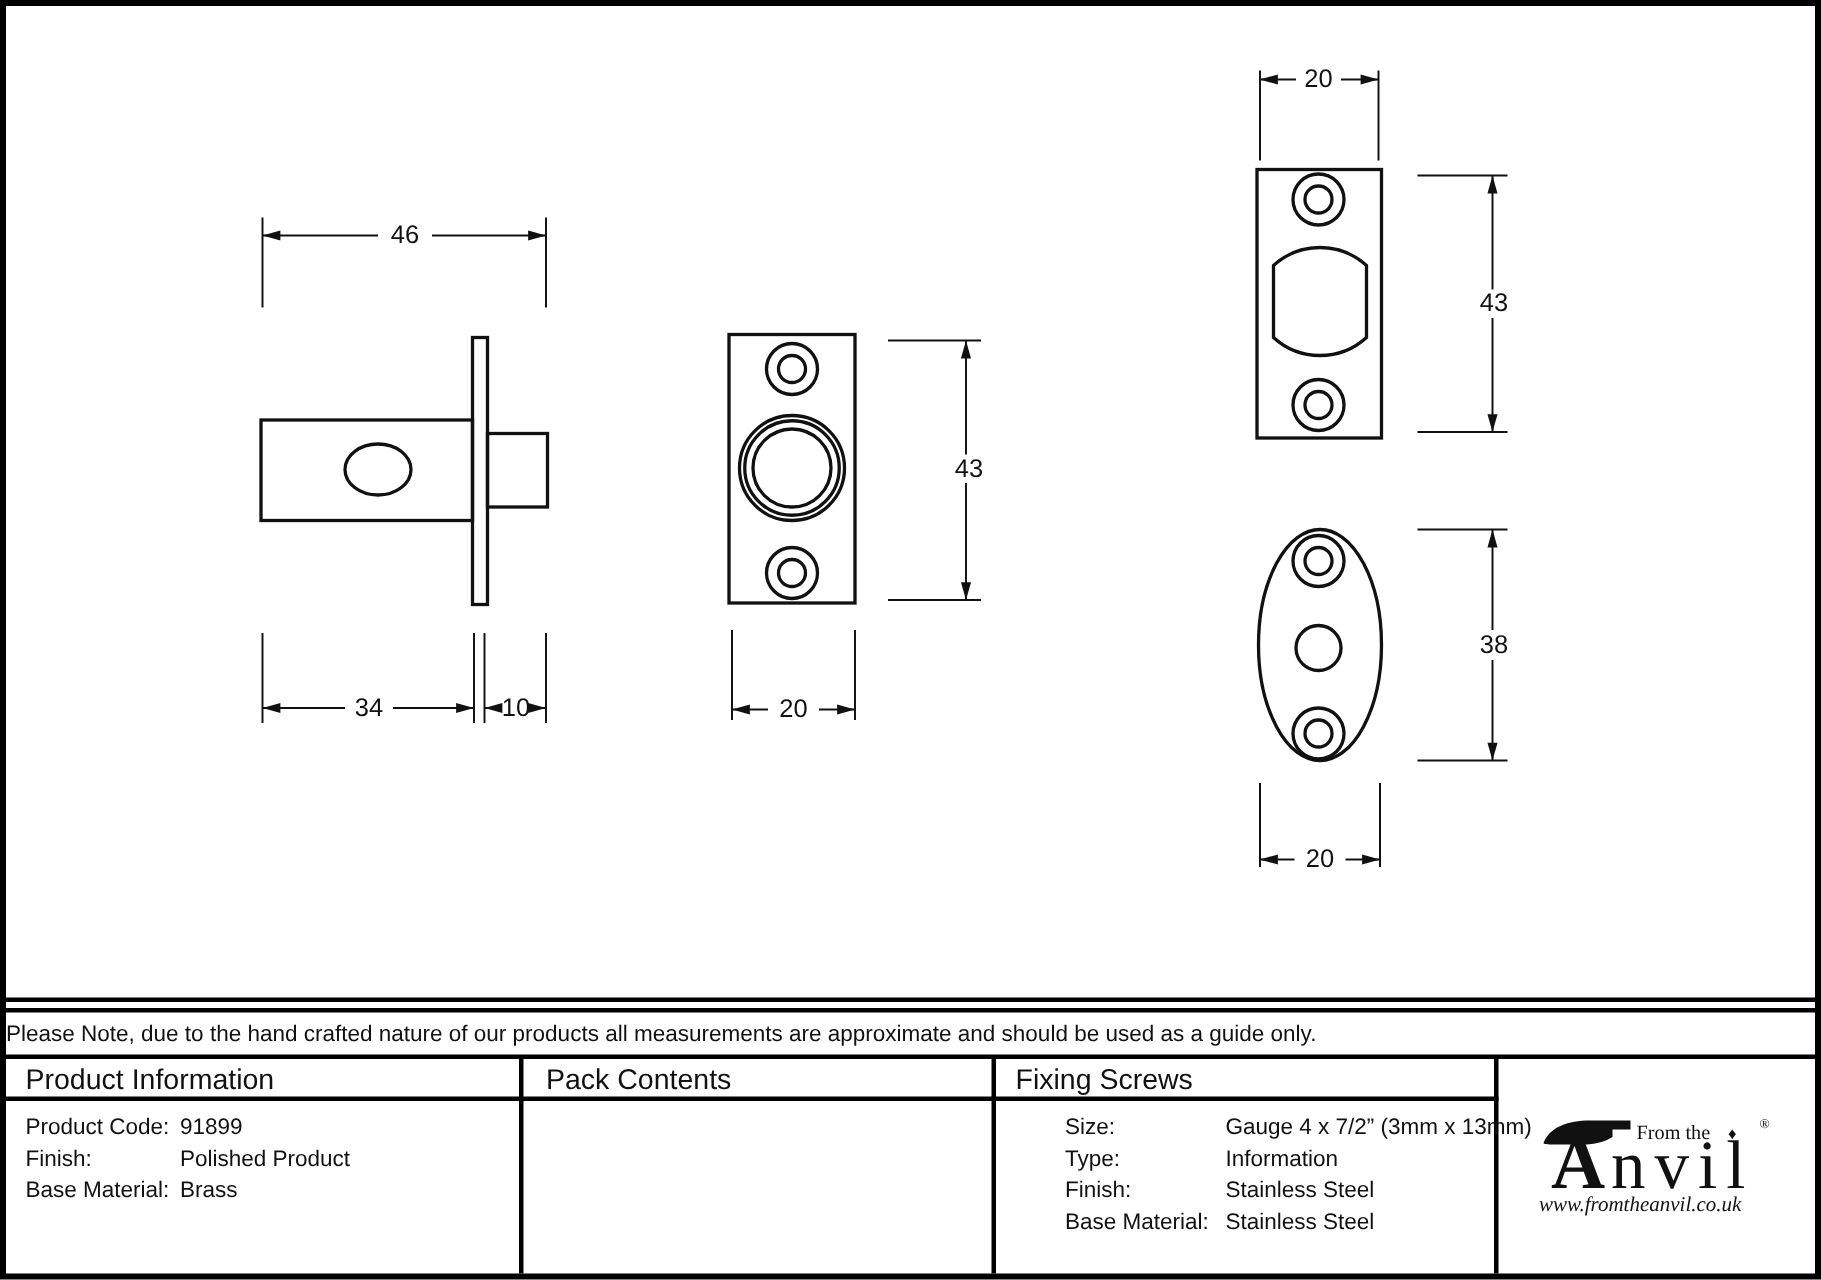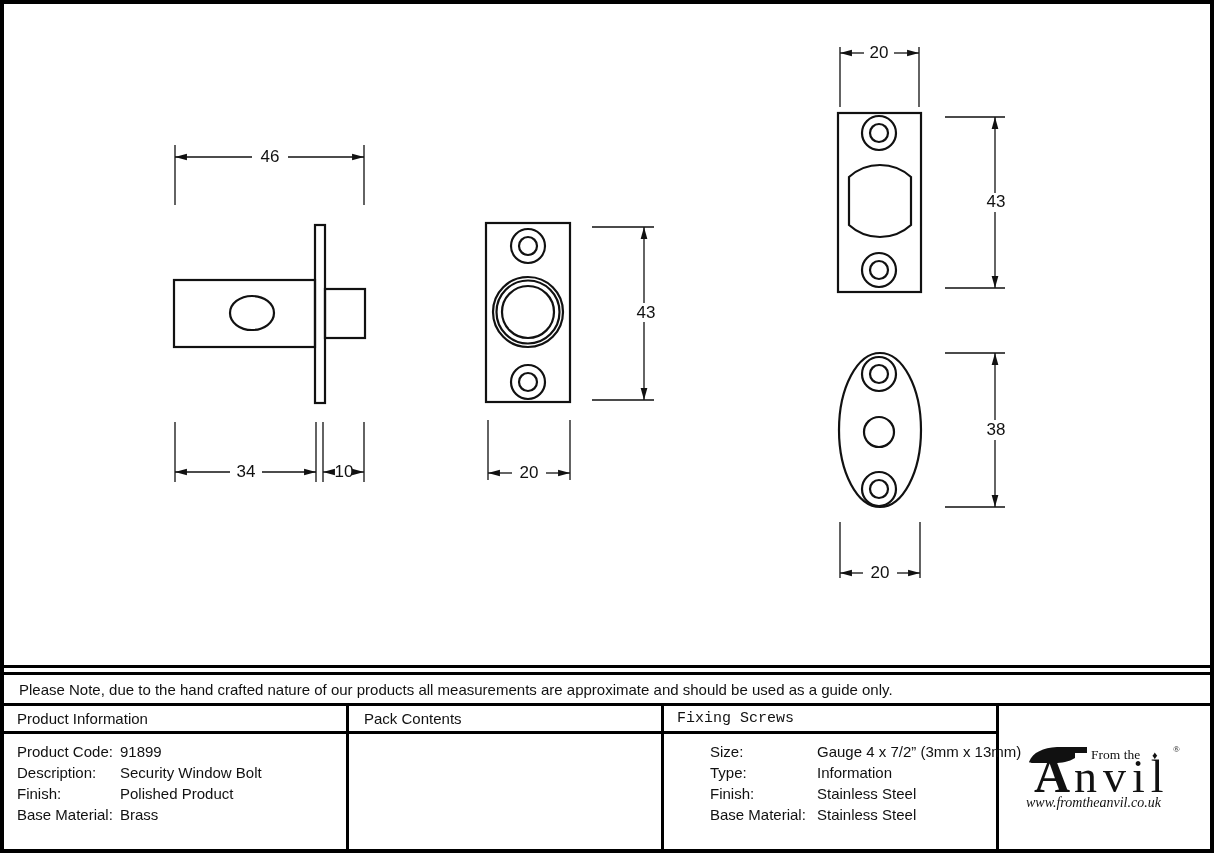--- a/index.html
+++ b/index.html
@@ -14,27 +14,27 @@
   .drawing-svg{position:absolute;left:0;top:0;}
   .obj{fill:none;stroke:#111;stroke-width:2.2px;}
   .dim{fill:none;stroke:#111;stroke-width:1.3px;}
   .dimtext{font-family:"Liberation Sans",sans-serif;font-size:17px;fill:#111;text-anchor:middle;}
 
   
   .hline,.vline{position:absolute;background:#000;}
   .drawing-bottom{left:4px;width:1206px;top:665px;height:3px;}
   .note-box{position:absolute;left:4px;width:1206px;top:672px;height:34px;
             border-top:3px solid #000;border-bottom:3px solid #000;box-sizing:border-box;
-            display:flex;align-items:center;padding-left:15px;font-size:15px;}
+            display:flex;align-items:center;font-size:15px;}
   .vcol{top:706px;height:143px;width:3px;}
   .v1{left:346px;} .v2{left:661px;} .v3{left:996px;}
   .hdr-underline{left:4px;width:995px;top:731px;height:3px;}
 
-  .th{position:absolute;top:710px;font-size:15px;white-space:nowrap;}
-  .th1{left:17px;} .th2{left:364px;} .th3{left:677px;font-family:Liberation Mono, monospace;}
+  .th{position:absolute;top:710px;font-size:19px;white-space:nowrap;}
+  .th1{left:17px;} .th2{left:364px;} .th3{left:677px;}
 
   .col{position:absolute;top:741px;font-size:15px;line-height:21px;white-space:nowrap;}
   .col .row{display:flex;}
   .col1{left:17px;}  .col1 .lbl{width:103px;}
   .col2{left:362px;}
   .col3{left:710px;} .col3 .lbl{width:107px;}
 
   
   .logo{position:absolute;left:1024px;top:742px;width:166px;height:72px;}
 </style>
@@ -132,24 +132,20 @@
   <div class="th th1">Product Information</div>
   <div class="th th2">Pack Contents</div>
   <div class="th th3">Fixing Screws</div>
 
   <div class="col col1">
     <div class="row">
       <span class="lbl">Product Code:</span>
       <span class="val">91899</span>
     </div>
     <div class="row">
-      <span class="lbl">Description:</span>
-      <span class="val">Security Window Bolt</span>
-    </div>
-    <div class="row">
       <span class="lbl">Finish:</span>
       <span class="val">Polished Product</span>
     </div>
     <div class="row">
       <span class="lbl">Base Material:</span>
       <span class="val">Brass</span>
     </div>
   </div>
 
 

